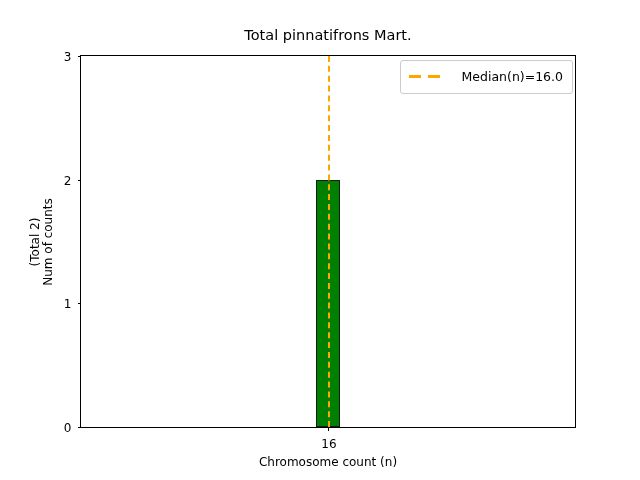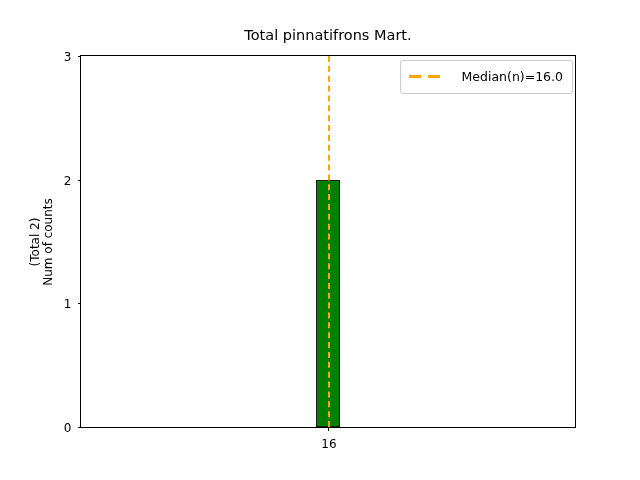--- a/index.html
+++ b/index.html
@@ -196,20 +196,21 @@
 
     <div class="median-line" style="left:50%; height:100%;"></div>
 
   </div>
 
   <div class="ylabel-wrap">
     <span class="ylabel-line" id="ylabel-main">Num of counts</span>
     <span class="ylabel-line" id="ylabel-sub">(Total 2)</span>
   </div>
 
+  <div id="xlabel">Chromosome count (n)</div>
 
   <div id="legend">
     <span id="legend-dash-sample"></span>
     <div id="legend-text">
       <div>Median(n)=16.0</div>
     </div>
   </div>
 
 </div>
 

